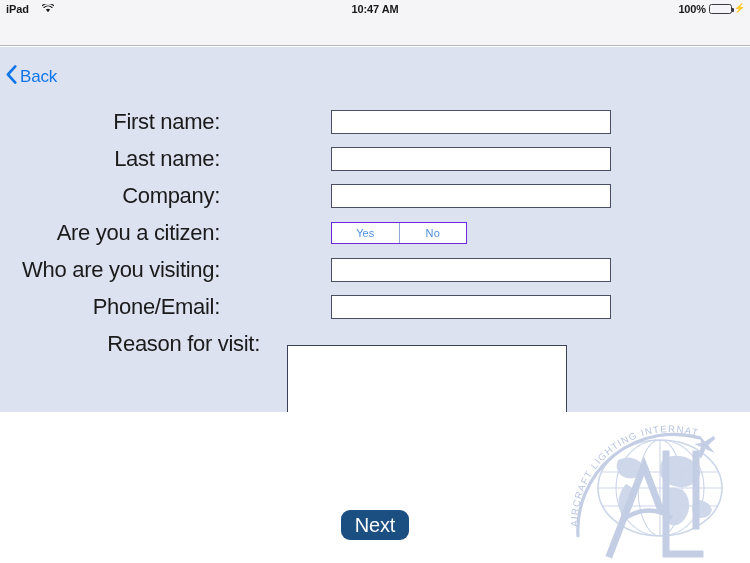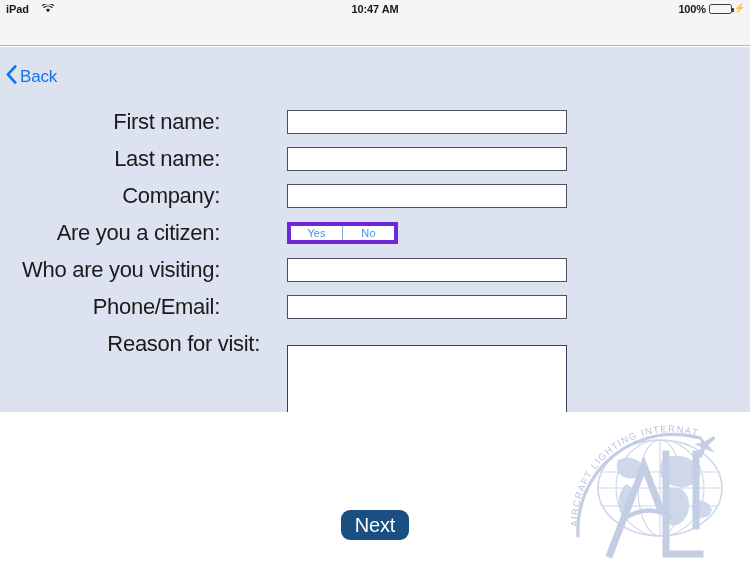--- a/index.html
+++ b/index.html
@@ -123,20 +123,21 @@
     z-index: 1;
   }
 
   .form-row {
     position: absolute;
     left: 0;
     width: 750px;
     height: 26px;
     display: flex;
     align-items: center;
+    gap: 44px;
   }
   .row-label {
     width: 220px;
     text-align: right;
     font-size: 22px;
     color: #1b1b1b;
     letter-spacing: -0.3px;
     padding-right: 0;
     box-sizing: border-box;
   }
@@ -154,23 +155,23 @@
     color: #111;
     padding: 0 4px;
     outline: none;
     border-radius: 0;
     -webkit-appearance: none;
   }
 
   
   .segmented {
     display: flex;
-    width: 111px;
+    width: 136px;
     height: 22px;
-    border: 4px solid #6d28d9;
+    border: 1px solid #6d28d9;
     background: #bef264;
     box-sizing: border-box;
   }
   .seg {
     flex: 1;
     display: flex;
     align-items: center;
     justify-content: center;
     font-size: 11px;
     color: #4a90e2;

